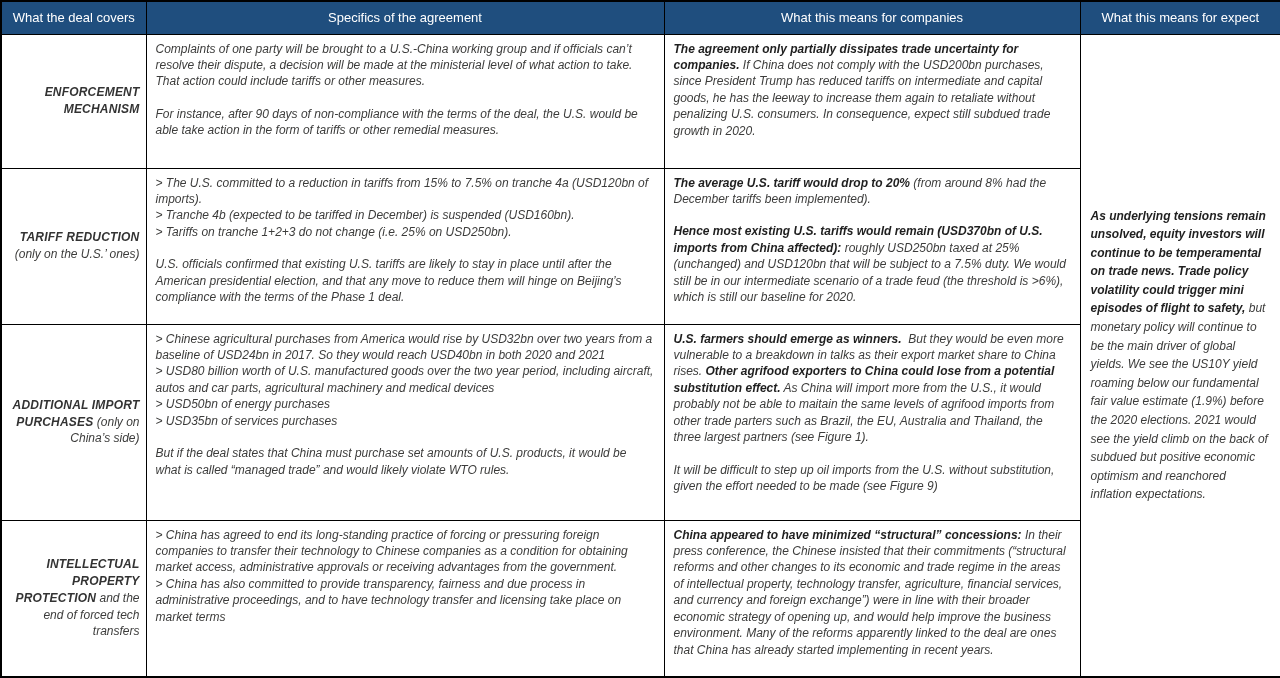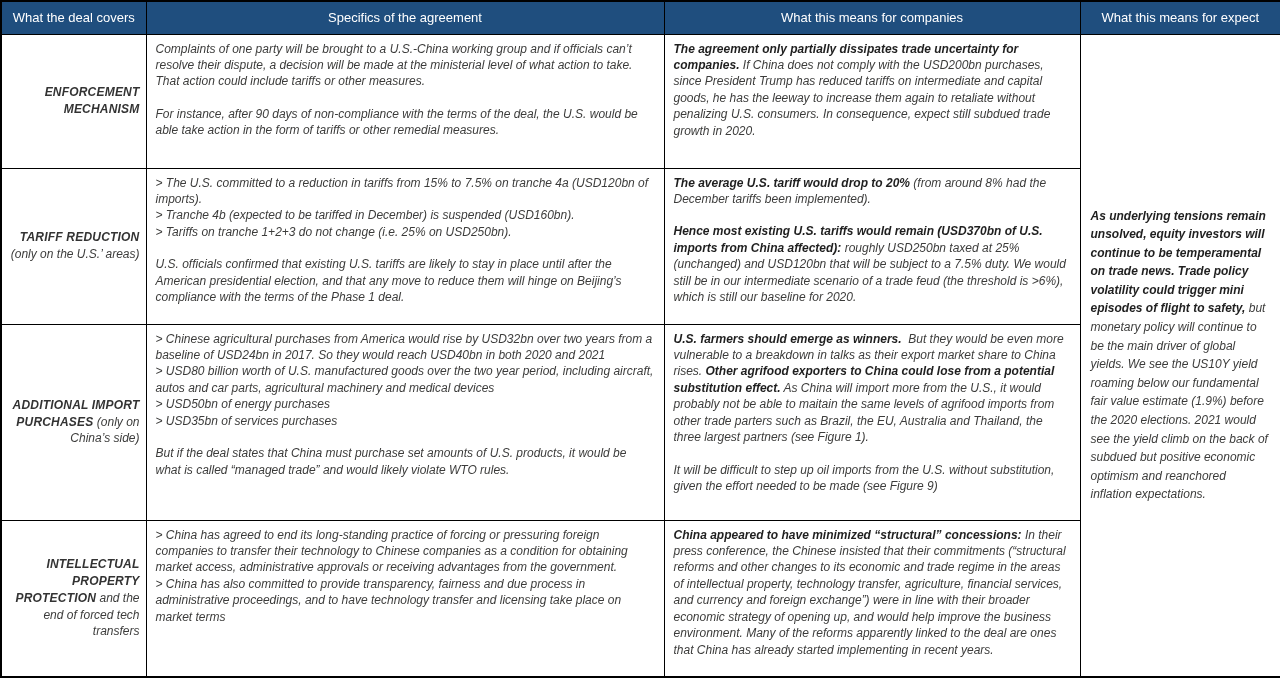--- a/index.html
+++ b/index.html
@@ -87,21 +87,21 @@
           <div class="para"><span>For instance, after 90 days of non-compliance with the terms of the deal, the U.S. would be able take action in the form of tariffs or other remedial measures.</span></div>
         </td>
         <td>
           <div class="para"><b>The agreement only partially dissipates trade uncertainty for companies.</b><span> If China does not comply with the USD200bn purchases, since President Trump has reduced tariffs on intermediate and capital goods, he has the leeway to increase them again to retaliate without penalizing U.S. consumers. In consequence, expect still subdued trade growth in 2020.</span></div>
         </td>
         <td class="markets" rowspan="4">
           <div class="para"><b>As underlying tensions remain unsolved, equity investors will continue to be temperamental on trade news. Trade policy volatility could trigger mini episodes of flight to safety,</b><span> but monetary policy will continue to be the main driver of global yields. We see the US10Y yield roaming below our fundamental fair value estimate (1.9%) before the 2020 elections. 2021 would see the yield climb on the back of subdued but positive economic optimism and reanchored inflation expectations.</span></div>
         </td>
       </tr>
       <tr>
-        <td class="topic"><b>TARIFF REDUCTION</b><span> (only on the U.S.’ areas)</span></td>
+        <td class="topic"><b>TARIFF REDUCTION</b><span> (only on the U.S.’ ones)</span></td>
         <td>
           <div class="para"><span>&gt; The U.S. committed to a reduction in tariffs from 15% to 7.5% on tranche 4a (USD120bn of imports).</span></div>
           <div class="para"><span>&gt; Tranche 4b (expected to be tariffed in December) is suspended (USD160bn).</span></div>
           <div class="para"><span>&gt; Tariffs on tranche 1+2+3 do not change (i.e. 25% on USD250bn).</span></div>
           <div class="blank"></div>
           <div class="para"><span>U.S. officials confirmed that existing U.S. tariffs are likely to stay in place until after the American presidential election, and that any move to reduce them will hinge on Beijing’s compliance with the terms of the Phase 1 deal.</span></div>
         </td>
         <td>
           <div class="para"><b>The average U.S. tariff would drop to 20%</b><span> (from around 8% had the December tariffs been implemented).</span></div>
           <div class="blank"></div>

